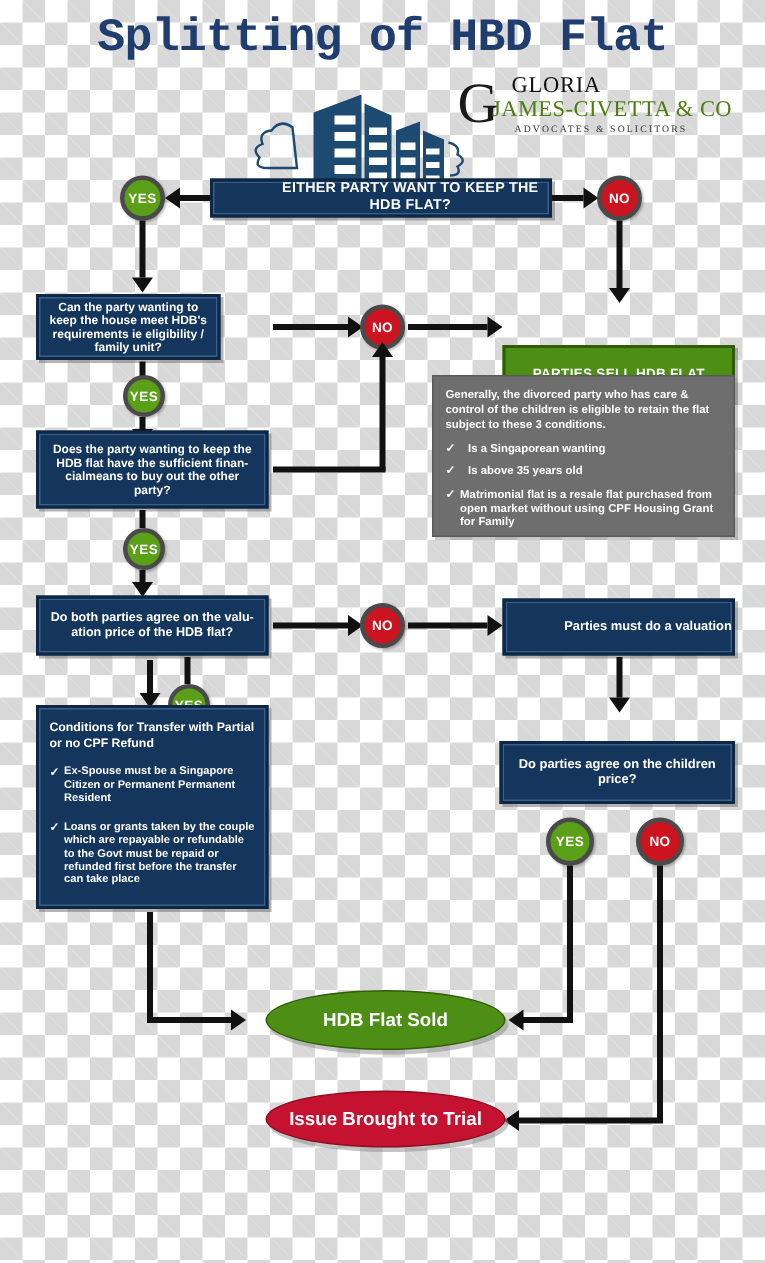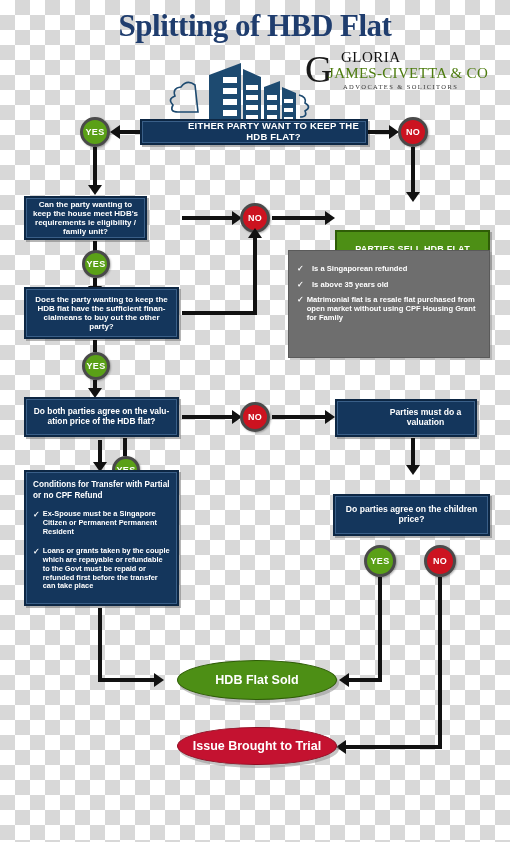--- a/index.html
+++ b/index.html
@@ -13,21 +13,21 @@
     background-size:30px 30px;
     background-position:0 0,15px 15px;
   }
   .canvas{position:absolute;inset:0;}
   .abs{position:absolute;box-sizing:border-box;}
 
   
   #title{
     left:0;top:8px;width:510px;text-align:center;
     font-size:31px;font-weight:bold;color:#1f3d6e;
-    letter-spacing:-0.5px;font-family:Liberation Serif, serif;
+    letter-spacing:-0.5px;font-family:Liberation Mono, monospace;
   }
 
   
   #logo{left:305px;top:48px;width:195px;height:52px;}
   #logo .lg-g{position:absolute;left:0;top:2px;font-size:38px;color:#1a1a1a;
     font-family:"Liberation Serif",serif;line-height:38px;}
   #logo .lg-l1{position:absolute;left:36px;top:1px;font-size:15px;color:#111;
     font-family:"Liberation Serif",serif;letter-spacing:0.5px;}
   #logo .lg-l2{position:absolute;left:23px;top:17px;font-size:15px;color:#4d7c0f;
     font-family:"Liberation Serif",serif;letter-spacing:0.3px;}
@@ -151,23 +151,24 @@
   <div class="abs tri tri-right" style="left:325px;top:211px;"></div>
 
   <div class="abs greenbox" style="left:335px;top:198px;width:155px;height:38px;font-size:9px;letter-spacing:0.2px;margin-top:32px;">PARTIES SELL HDB FLAT</div>
 
   <div class="abs bar" style="left:93px;top:241px;width:4px;height:10px;"></div>
   <div class="abs pill yes" style="left:82px;top:250px;width:28px;height:28px;">YES</div>
   <div class="abs bar" style="left:93px;top:278px;width:4px;height:8px;"></div>
   <div class="abs tri tri-down" style="left:88px;top:286px;"></div>
 
   <div class="abs graybox" style="left:288px;top:250px;width:202px;height:108px;">
+    <div style="font-size:7.6px;font-weight:bold;line-height:1.3;">Generally, the divorced party who has care &amp; control of the children is eligible to retain the flat subject to these 3 conditions.</div>
     <div class="cond">
       <span class="chk" style="font-size:8px;">✓</span>
-      <span style="font-size:7.6px;font-weight:bold;">Is a Singaporean refunded</span>
+      <span style="font-size:7.6px;font-weight:bold;">Is a Singaporean wanting</span>
     </div>
     <div class="cond">
       <span class="chk" style="font-size:8px;">✓</span>
       <span style="font-size:7.6px;font-weight:bold;">Is above 35 years old</span>
     </div>
     <div class="cond">
       <span class="chk" style="font-size:8px;">✓</span>
       <span style="font-size:7.6px;font-weight:bold;">Matrimonial flat is a resale flat purchased from open market without using CPF Housing Grant for Family</span>
     </div>
   </div>
@@ -185,21 +186,21 @@
 
   <div class="abs navybox inset" style="left:24px;top:397px;width:155px;height:40px;font-size:8.4px;padding:0 5px;">Do both parties agree on the valu-ation price of the HDB flat?</div>
 
   <div class="abs bar" style="left:182px;top:415px;width:50px;height:4px;"></div>
   <div class="abs tri tri-right" style="left:232px;top:410px;"></div>
   <div class="abs pill no" style="left:240px;top:402px;width:30px;height:30px;">NO</div>
 
   <div class="abs bar" style="left:272px;top:415px;width:53px;height:4px;"></div>
   <div class="abs tri tri-right" style="left:325px;top:410px;"></div>
 
-  <div class="abs navybox inset" style="left:335px;top:399px;width:142px;height:38px;font-size:8.6px;">Parties must do a valuation</div>
+  <div class="abs navybox inset" style="left:335px;top:399px;width:155px;height:38px;font-size:8.6px;">Parties must do a valuation</div>
 
   <div class="abs bar" style="left:123px;top:438px;width:4px;height:18px;"></div>
   <div class="abs pill yes" style="left:112px;top:456px;width:28px;height:28px;">YES</div>
   <div class="abs bar" style="left:123px;top:440px;width:4px;height:0px;"></div>
 
   <div class="abs bar" style="left:98px;top:440px;width:4px;height:22px;"></div>
   <div class="abs tri tri-down" style="left:93px;top:462px;"></div>
 
   <div class="abs bar" style="left:411px;top:438px;width:4px;height:27px;"></div>
   <div class="abs tri tri-down" style="left:406px;top:465px;"></div>

